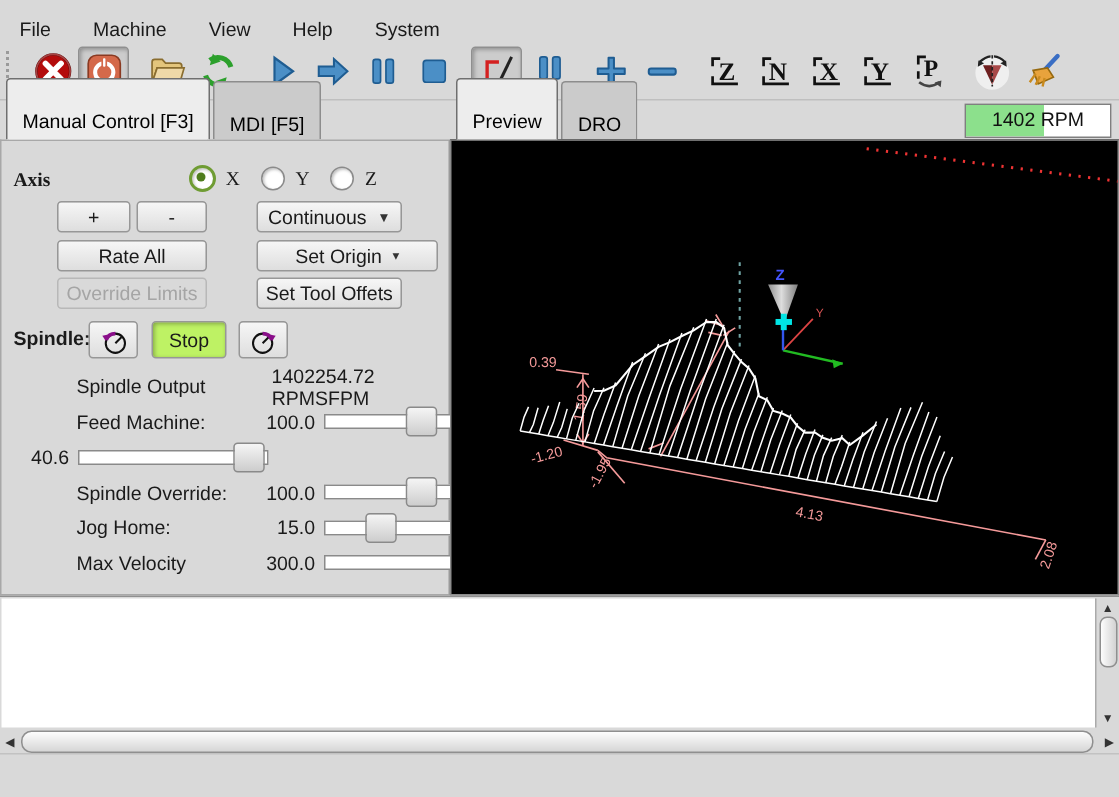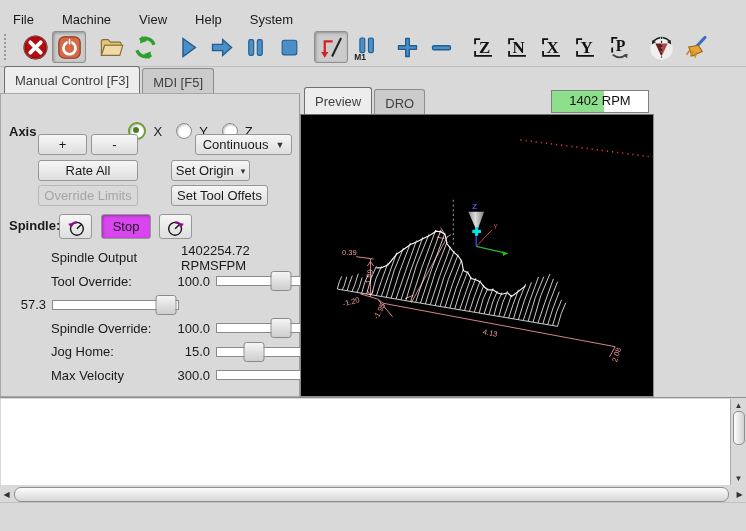--- a/index.html
+++ b/index.html
@@ -16,39 +16,39 @@
   .toolbar{height:38px;background:#d9d9d9;border-bottom:1px solid #bfbfbf;display:flex;align-items:center;padding-left:2px;}
   .grip{width:7px;height:26px;margin:0 5px 0 2px;border-left:2px dotted #9a9a9a;}
   .tool-btn{width:34px;height:32px;background:transparent;border:1px solid transparent;border-radius:3px;
             display:flex;align-items:center;justify-content:center;padding:0;flex:none;}
   .tool-btn.gap{margin-left:8px;}
   .tool-btn.pressed{background:#cicic;background:#cccccc;border:1px solid #8f8f8f;box-shadow:inset 1px 1px 3px rgba(0,0,0,.3);}
   .tool-btn svg{width:27px;height:27px;display:block;}
   
   .main{display:flex;height:330px;}
   .left-panel{width:300px;position:relative;flex:none;}
-  .right-panel{width:354px;position:relative;flex:none;margin-top:21px;}
+  .right-panel{width:446px;position:relative;flex:none;}
   
   .tabs{display:flex;align-items:flex-end;height:26px;padding-left:4px;gap:2px;position:relative;}
-  .tab{border:1px solid #8d8d8d;border-bottom:none;background:#cbcbcb;color:#404040;
-       padding:6px 10px 3px;border-radius:3px 3px 0 0;font-size:13px;}
+  .tab{border:1px solid #8d8d8d;border-bottom:none;background:#cbcbcb;color:#000000;
+       padding:20px 10px 3px;border-radius:3px 3px 0 0;font-size:13px;}
   .tab.active{background:#ededed;padding-bottom:5px;border-color:#6f6f6f;position:relative;z-index:2;}
   
   .panel-body{position:absolute;top:26px;left:0;right:0;bottom:0;background:#d9d9d9;
               border:1px solid #a8a8a8;border-right:1px solid #9a9a9a;}
-  .axis-row{position:absolute;top:28px;left:8px;right:8px;display:flex;align-items:center;}
+  .axis-row{position:absolute;top:16px;left:8px;right:8px;display:flex;align-items:flex-end;font-family:Liberation Serif, serif;}
   .axis-label{font-weight:bold;}
   .radio-group{display:flex;align-items:center;gap:14px;margin-left:92px;}
   .radio{display:flex;align-items:center;gap:7px;}
   .radio .dot{width:14px;height:14px;border-radius:50%;background:#fff;border:1px solid #8a8a8a;position:relative;flex:none;box-shadow:inset 1px 1px 2px rgba(0,0,0,.25);}
   .radio.selected .dot{border:2px solid #6f9c33;}
   .radio.selected .dot::after{content:"";position:absolute;left:3px;top:3px;width:6px;height:6px;border-radius:50%;background:#4f7d1d;}
   .btn{position:absolute;background:linear-gradient(#f6f6f6,#dedede);border:1px solid #979797;border-radius:3px;
        font-size:13px;color:#1a1a1a;display:flex;align-items:center;justify-content:center;font-family:inherit;padding:0;}
-  .btn.pressed{background:#d946ef;box-shadow:inset 1px 1px 3px rgba(0,0,0,.3);}
+  .btn.pressed{background:#bef264;box-shadow:inset 1px 1px 3px rgba(0,0,0,.3);}
   .btn.disabled{background:#d9d9d9;border-color:#b8b8b8;color:#a5a5a5;}
   .btn .caret{margin-left:7px;font-size:9px;color:#333;}
   .spindle-label{position:absolute;left:8px;top:124px;font-weight:bold;}
   .spin-icon svg{width:22px;height:22px;display:block;}
   
   .readouts{position:absolute;top:152px;left:0;right:0;}
   .ro-row{display:flex;align-items:center;height:23.5px;padding-left:8px;}
   .ro-label{width:122px;flex:none;margin-left:42px;}
   .ro-value{width:37px;flex:none;text-align:right;}
   .ro-extra{margin-left:auto;padding-right:13px;}
@@ -281,27 +281,27 @@
             </span>
             <span class="radio">
               <span class="dot"></span>
               <span>Z</span>
             </span>
           </span>
       </div>
 
       <button class="btn" style="left:37px;top:40px;width:49px;height:21px;">+</button>
       <button class="btn" style="left:90px;top:40px;width:47px;height:21px;">-</button>
-      <button class="btn" style="left:170px;top:40px;width:97px;height:21px;margin-left:24px;">
+      <button class="btn" style="left:170px;top:40px;width:97px;height:21px;">
         <span>Continuous</span>
         <span class="caret">▼</span>
       </button>
 
       <button class="btn" style="left:37px;top:66px;width:100px;height:21px;">Rate All</button>
-      <button class="btn" style="left:170px;top:66px;width:79px;height:21px;">
+      <button class="btn" style="left:170px;top:66px;width:121px;height:21px;">
         <span>Set Origin</span>
         <span class="caret">▾</span>
       </button>
 
       <button class="btn" style="left:170px;top:91px;width:97px;height:21px;">Set Tool Offets</button>
       <button class="btn disabled" style="left:37px;top:91px;width:100px;height:21px;">Override Limits</button>
 
       <span class="spindle-label">Spindle:</span>
       <button class="btn spin-icon" style="left:58px;top:120px;width:33px;height:25px;">
         <span id="icon-ccw">
@@ -325,29 +325,29 @@
           </span>
       </button>
 
       <div class="readouts" id="readouts">
           <div class="ro-row">
             <span class="ro-label">Spindle Output</span>
             <span class="ro-value">1402 RPM</span>
             <span class="ro-extra">254.72 SFPM</span>
           </div>
           <div class="ro-row">
-            <span class="ro-label">Tool Override:</span>
+            <span class="ro-label">Feed Machine:</span>
             <span class="ro-value">100.0</span>
             <span class="slider">
               <span class="trough"><span class="fill" style="width:51%"></span></span>
               <span class="handle" style="left:51%"></span>
             </span>
           </div>
           <div class="ro-row">
-            <span class="ro-value">57.3</span>
+            <span class="ro-value">40.6</span>
             <span class="slider">
               <span class="trough"><span class="fill" style="width:90%"></span></span>
               <span class="handle" style="left:90%"></span>
             </span>
           </div>
           <div class="ro-row">
             <span class="ro-label">Spindle Override:</span>
             <span class="ro-value">100.0</span>
             <span class="slider">
               <span class="trough"><span class="fill" style="width:51%"></span></span>

